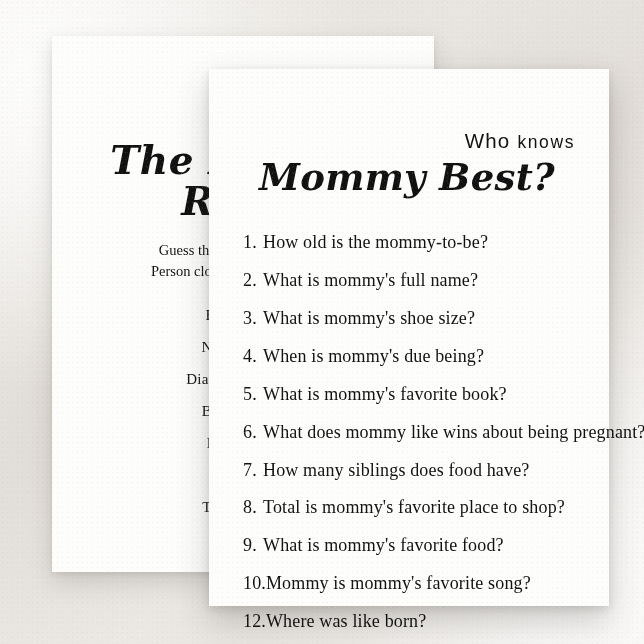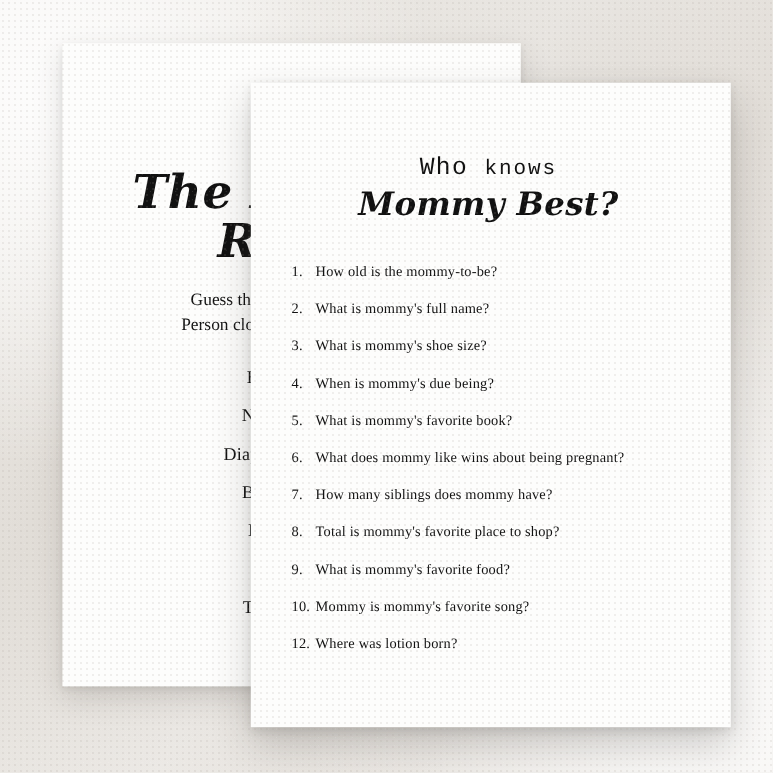--- a/index.html
+++ b/index.html
@@ -110,48 +110,49 @@
     padding: 60px 34px 30px 30px;
     color: #111111;
   }
 
   #card-front .head {
     text-align: center;
     margin-bottom: 26px;
   }
 
   #card-front .head .line1 {
-    font-family: Liberation Mono, monospace;
+    font-family: Liberation Sans, sans-serif;
     font-size: 20.5px;
     letter-spacing: 1.2px;
     margin-bottom: 4px;
+    text-align: right;
   }
 
   #card-front .head .line1 .small-caps {
     font-size: 17.5px;
     letter-spacing: 1.6px;
   }
 
   #card-front .head .line2 {
     font-family: "DejaVu Serif", serif;
     font-style: italic;
     font-weight: 700;
-    font-size: 27px;
+    font-size: 37px;
     letter-spacing: 0.3px;
     line-height: 1.1;
   }
 
   #card-front ol.qlist {
     list-style: none;
     margin: 0;
     padding: 0 0 0 4px;
   }
 
   #card-front ol.qlist li {
-    font-size: 12px;
+    font-size: 18px;
     line-height: 1.15;
     padding: 8.6px 0;
     letter-spacing: 0.15px;
     white-space: nowrap;
   }
 
   #card-front ol.qlist li .num {
     display: inline-block;
     min-width: 20px;
   }
@@ -188,22 +189,22 @@
       <div class="line2">Mommy Best?</div>
     </div>
 
     <ol class="qlist">
       <li><span class="num">1.</span><span>How old is the mommy-to-be?</span></li>
       <li><span class="num">2.</span><span>What is mommy's full name?</span></li>
       <li><span class="num">3.</span><span>What is mommy's shoe size?</span></li>
       <li><span class="num">4.</span><span>When is mommy's due being?</span></li>
       <li><span class="num">5.</span><span>What is mommy's favorite book?</span></li>
       <li><span class="num">6.</span><span>What does mommy like wins about being pregnant?</span></li>
-      <li><span class="num">7.</span><span>How many siblings does mommy have?</span></li>
+      <li><span class="num">7.</span><span>How many siblings does food have?</span></li>
       <li><span class="num">8.</span><span>Total is mommy's favorite place to shop?</span></li>
       <li><span class="num">9.</span><span>What is mommy's favorite food?</span></li>
       <li><span class="num">10.</span><span>Mommy is mommy's favorite song?</span></li>
-      <li><span class="num">12.</span><span>Where was lotion born?</span></li>
+      <li><span class="num">12.</span><span>Where was like born?</span></li>
     </ol>
   </div>
 
   <div id="grain"></div>
 </div>
 
 </body></html>

